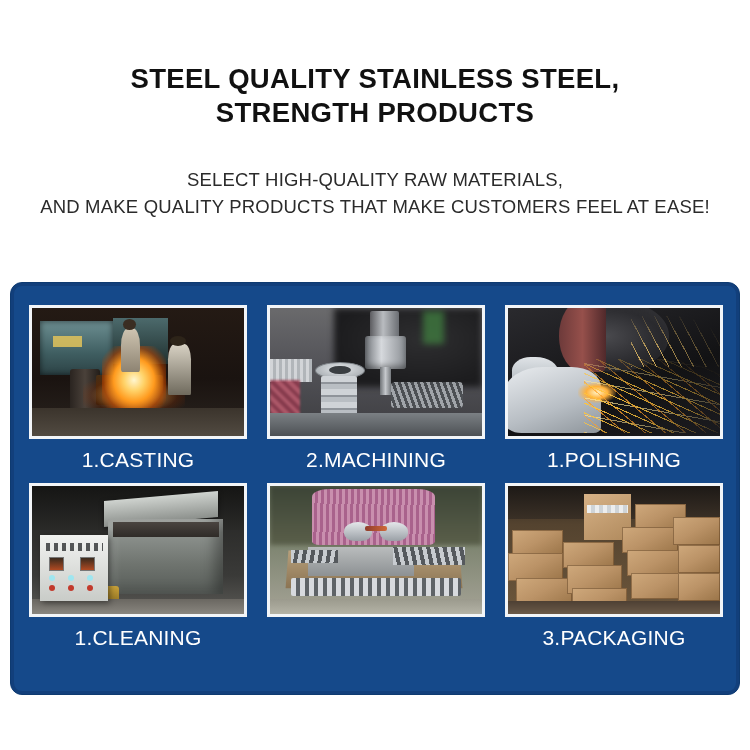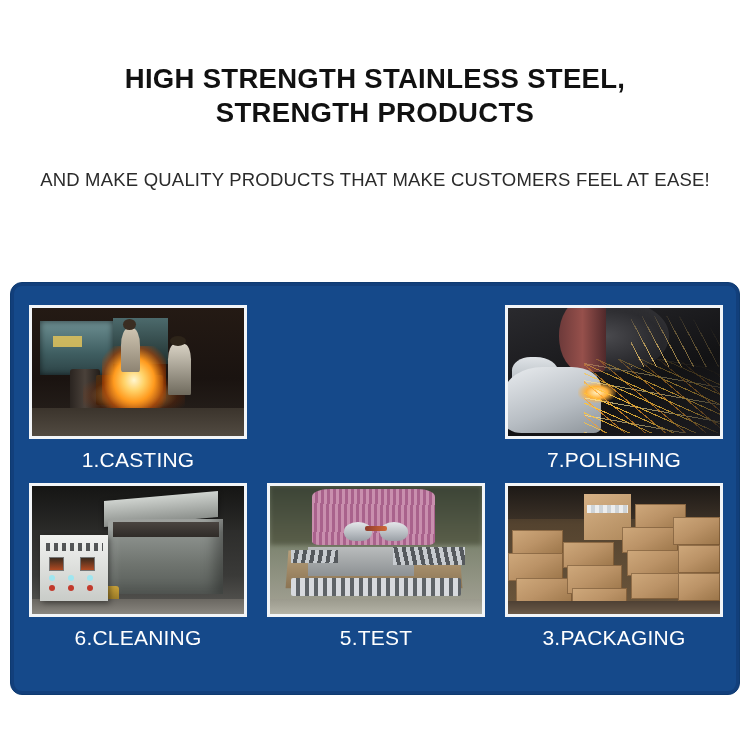--- a/index.html
+++ b/index.html
@@ -227,24 +227,25 @@
   .p-pack .ground{position:absolute;left:0;bottom:0;width:100%;height:10%;
     background:linear-gradient(180deg,#4e4034,#6b5a48);}
 </style>
 </head>
 <body>
 
 <div class="page">
 
   <div class="header">
     <h1 class="headline">
-      <span>HIGH STRENGTH STAINLESS STEEL,</span>
+      <span>STEEL QUALITY STAINLESS STEEL,</span>
       <span class="l2">STRENGTH PRODUCTS</span>
     </h1>
     <div class="subhead">
+      <span>SELECT HIGH-QUALITY RAW MATERIALS,</span>
       <span class="s2">AND MAKE QUALITY PRODUCTS THAT MAKE CUSTOMERS FEEL AT EASE!</span>
     </div>
   </div>
 
   <div class="panel">
     <div class="grid">
 
       <div class="row">
 
         <div class="cell">
@@ -258,35 +259,54 @@
               <div class="glow2"></div>
                 <div class="glow"></div>
               <div class="w1"></div>
                 <div class="w2"></div>
                 <div class="floor"></div>
             </div>
           </div>
           <div class="caption">1.CASTING</div>
         </div>
 
+        <div class="cell">
+          <div class="frame">
+            <div class="photo p-mach">
+              <div class="bg"></div>
+                <div class="blurdark"></div>
+                <div class="green"></div>
+              <div class="tray"></div>
+                <div class="plaid"></div>
+              <div class="spindle"></div>
+                <div class="chuck"></div>
+                <div class="bit"></div>
+              <div class="part-top"></div>
+                <div class="stack"></div>
+              <div class="chips"></div>
+                <div class="bench"></div>
+            </div>
+          </div>
+          <div class="caption">2.MACHINING</div>
+        </div>
 
         <div class="cell">
           <div class="frame">
             <div class="photo p-pol">
               <div class="bg"></div>
                 <div class="wheel"></div>
                 <div class="wheelband"></div>
               <div class="glove2"></div>
                 <div class="glove"></div>
               <div class="hot"></div>
                 <div class="sparks"></div>
                 <div class="sparks2"></div>
             </div>
           </div>
-          <div class="caption">7.POLISHING</div>
+          <div class="caption">1.POLISHING</div>
         </div>
 
       </div>
 
       <div class="row">
 
         <div class="cell">
           <div class="frame">
             <div class="photo p-clean">
               <div class="bg"></div>
@@ -302,41 +322,40 @@
                   <div class="m2"></div>
                 <div class="b g1"></div>
                   <div class="b g2"></div>
                   <div class="b g3"></div>
                 <div class="b r1"></div>
                   <div class="b r2"></div>
                   <div class="b r3"></div>
               </div>
             </div>
           </div>
-          <div class="caption">6.CLEANING</div>
+          <div class="caption">1.CLEANING</div>
         </div>
 
         <div class="cell">
           <div class="frame">
             <div class="photo p-test">
               <div class="bg"></div>
                 <div class="backwall"></div>
               <div class="shirt"></div>
                 <div class="gl gl1"></div>
                 <div class="gl gl2"></div>
               <div class="tool"></div>
               <div class="frame1"></div>
                 <div class="plate"></div>
               <div class="rowparts3"></div>
                 <div class="rowparts2"></div>
               <div class="rowparts"></div>
                 <div class="ground"></div>
             </div>
           </div>
-          <div class="caption">5.TEST</div>
         </div>
 
         <div class="cell">
           <div class="frame">
             <div class="photo p-pack">
               <div class="bg"></div>
                 <div class="darktop"></div>
               <div class="tallbox"></div>
               <div class="box" style="left:2%;top:34%;width:24%;height:20%;"></div>
               <div class="box" style="left:0%;top:52%;width:26%;height:22%;"></div>

